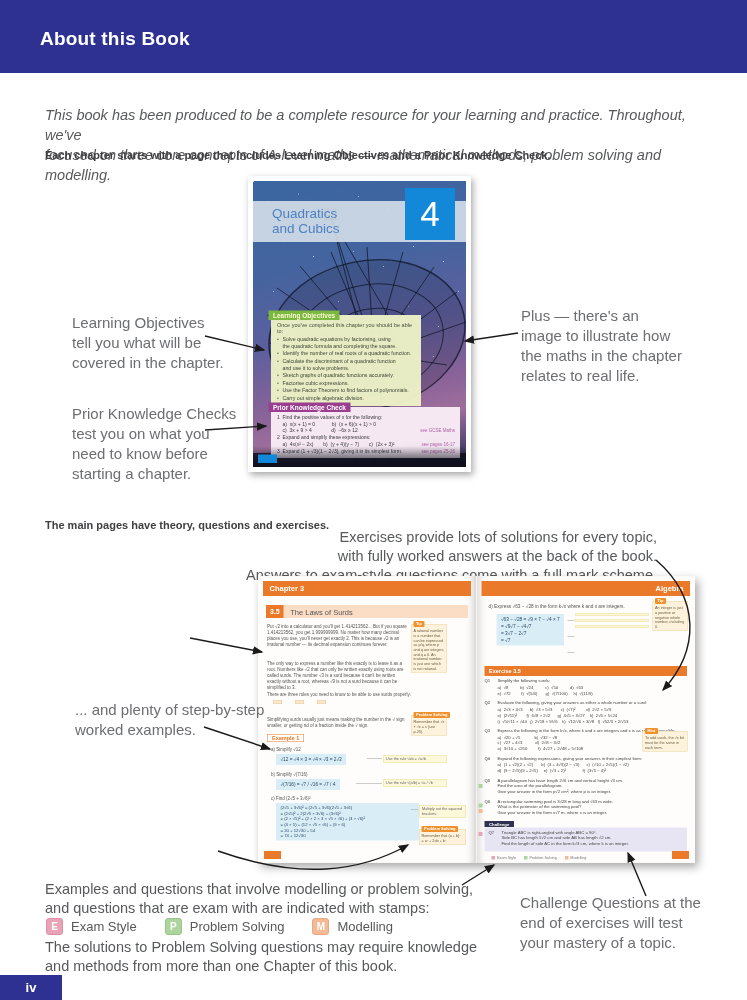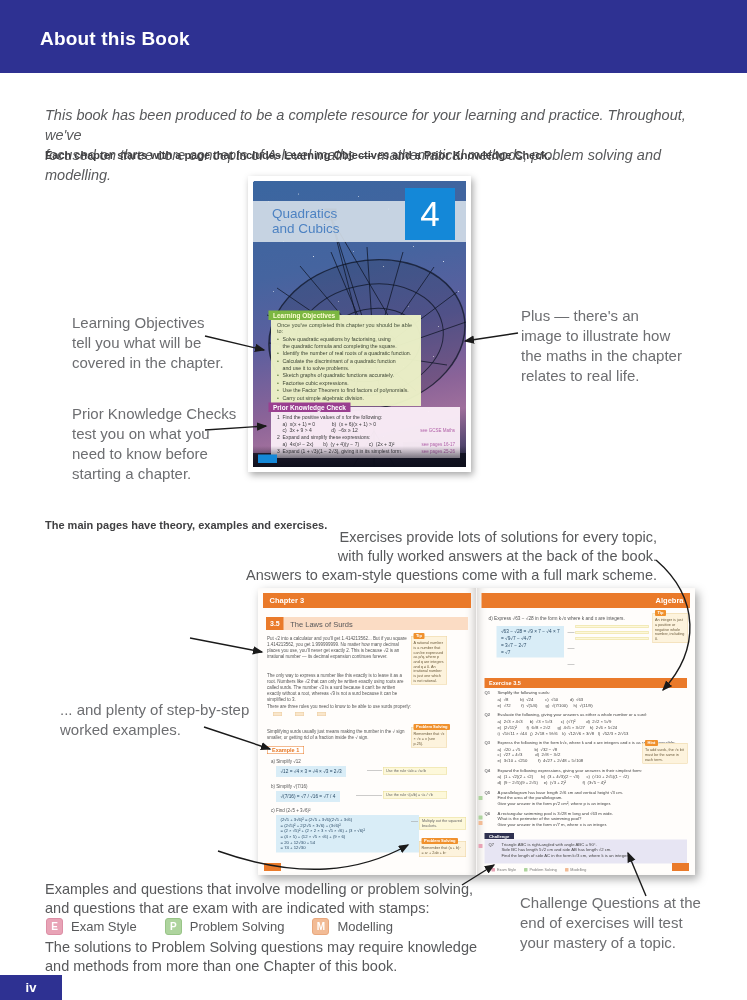--- a/index.html
+++ b/index.html
@@ -9,21 +9,21 @@
   
   .topbar{position:absolute;left:0;top:0;width:747px;height:73px;background:#2e3192;}
   .topbar h1{margin:0;padding:28px 4px 0 40px;font-size:19px;font-weight:bold;color:#fff;letter-spacing:.2px;}
 
   
   .intro{position:absolute;left:45px;top:90px;width:680px;font-size:14.5px;line-height:1.4;color:#58595b;white-space:pre-line;font-style:italic;}
   .heading{position:absolute;left:45px;font-size:11px;font-weight:bold;color:#404042;}
   .h1pos{top:138px;} .h2pos{top:508px;}
   .ann{position:absolute;font-size:15px;line-height:1.33;color:#6d6e71;white-space:pre-line;}
   .ann-lo{left:72px;top:313px;} .ann-pkc{left:72px;top:404px;} .ann-plus{left:521px;top:306px;}
-  .ann-expl{left:75px;top:612px;} .ann-worked{left:60px;top:700px;} .ann-tips{left:75px;top:787px;}
+  .ann-expl{left:75px;top:612px;} .ann-worked{left:75px;top:700px;} .ann-tips{left:75px;top:787px;}
   .ann-stamps{left:45px;top:880px;color:#58595b;font-size:14.5px;}
   .ann-solutions{left:45px;top:938px;color:#58595b;font-size:14.5px;}
   .ann-challenge{left:520px;top:893px;}
   .exercises-note{position:absolute;right:90px;top:528px;text-align:right;font-size:14.5px;line-height:1.32;color:#58595b;white-space:pre-line;}
 
   
   .stamps-row{position:absolute;left:46px;top:918px;display:flex;gap:28px;align-items:center;}
   .stamp-item{display:flex;align-items:center;gap:8px;}
   .stamp-badge{width:15px;height:15px;border-radius:3px;font-size:10px;font-weight:bold;color:#fff;text-align:center;line-height:15px;}
   .stamp-item:nth-child(1) .stamp-badge{background:#e8a3b6;border:1px solid #dd8fa6;}
@@ -61,21 +61,21 @@
   .lo-item-text{white-space:pre-line;}
   .pkc-box{position:absolute;left:36px;top:452px;width:378px;background:rgba(249,236,246,.97);padding:13px 10px 8px 12px;box-sizing:border-box;}
   .pkc-tab{position:absolute;top:-9px;left:-5px;background:#9a3f90;color:#fff;font-size:13px;font-weight:bold;padding:2px 9px;}
   .pkc-line{display:flex;align-items:baseline;}
   .pkc-line .t{white-space:pre;font-size:10px;line-height:1.35;color:#3a3a3c;}
   .pkc-line .n{margin-left:auto;flex-shrink:0;padding-left:10px;font-size:9px;color:#b05fa8;}
   .mc-dark{position:absolute;left:0;right:0;bottom:0;height:42px;background:linear-gradient(rgba(14,16,30,0),rgba(12,14,26,.9));}
   .mc-pagenum{position:absolute;left:10px;bottom:8px;width:38px;height:17px;background:#1488d8;}
 
   
-  .spread{position:absolute;left:258px;top:588px;width:437px;height:287px;background:#fff;box-shadow:3px 4px 9px rgba(0,0,0,.35);}
+  .spread{position:absolute;left:258px;top:576px;width:437px;height:287px;background:#fff;box-shadow:3px 4px 9px rgba(0,0,0,.35);}
   .spread-inner{width:874px;height:574px;transform:scale(.5);transform-origin:0 0;display:flex;}
   .lpage,.rpage{width:437px;height:574px;position:relative;background:#fffdfb;box-sizing:border-box;}
   .lpage{border-right:1px solid #ddd;box-shadow:inset -16px 0 18px -12px rgba(0,0,0,.22);}
   .rpage{box-shadow:inset 16px 0 18px -12px rgba(0,0,0,.18);}
   .pg-header{position:absolute;left:10px;right:10px;top:10px;height:30px;background:#ea7a2a;color:#fff;font-weight:bold;font-size:15px;line-height:30px;padding:0 13px;box-sizing:border-box;}
   .pg-header.right{text-align:right;}
   .lp-section{position:absolute;left:18px;top:58px;right:16px;height:26px;background:#fbdcc4;display:flex;align-items:center;}
   .lp-secnum{background:#ea7a2a;color:#fff;font-weight:bold;font-size:14px;padding:5px 8px;margin-left:-2px;}
   .lp-sectitle{font-size:15px;color:#58585a;padding-left:13px;}
   .mini-para{position:absolute;font-size:9px;line-height:1.3;color:#555;}
@@ -203,21 +203,21 @@
 covered in the chapter.</div>
   <div class="ann ann-plus">Plus — there's an
 image to illustrate how
 the maths in the chapter
 relates to real life.</div>
   <div class="ann ann-pkc">Prior Knowledge Checks
 test you on what you
 need to know before
 starting a chapter.</div>
 
-  <p class="heading h2pos">The main pages have theory, examples and exercises.</p>
+  <p class="heading h2pos">The main pages have theory, questions and exercises.</p>
   <div class="exercises-note">Exercises provide lots of solutions for every topic,
 with fully worked answers at the back of the book.
 Answers to exam-style questions come with a full mark scheme.</div>
 
   <div class="spread">
     <div class="spread-inner">
 
       <div class="lpage">
         <div class="pg-header">Chapter 3</div>
         <div class="lp-section">

